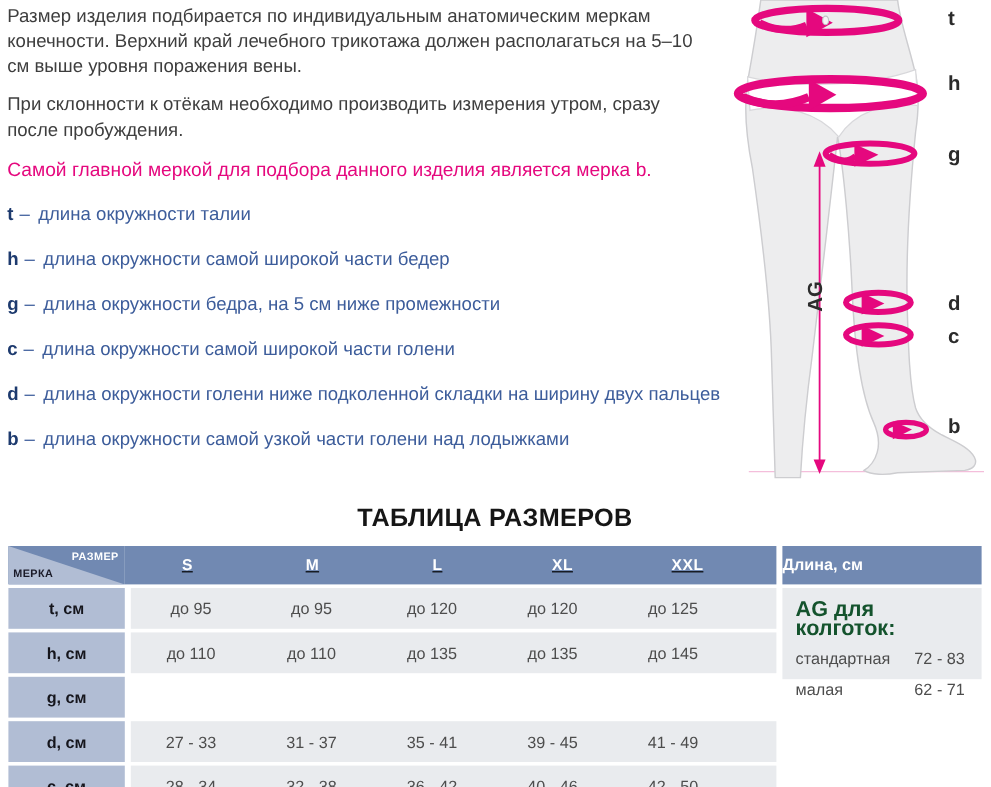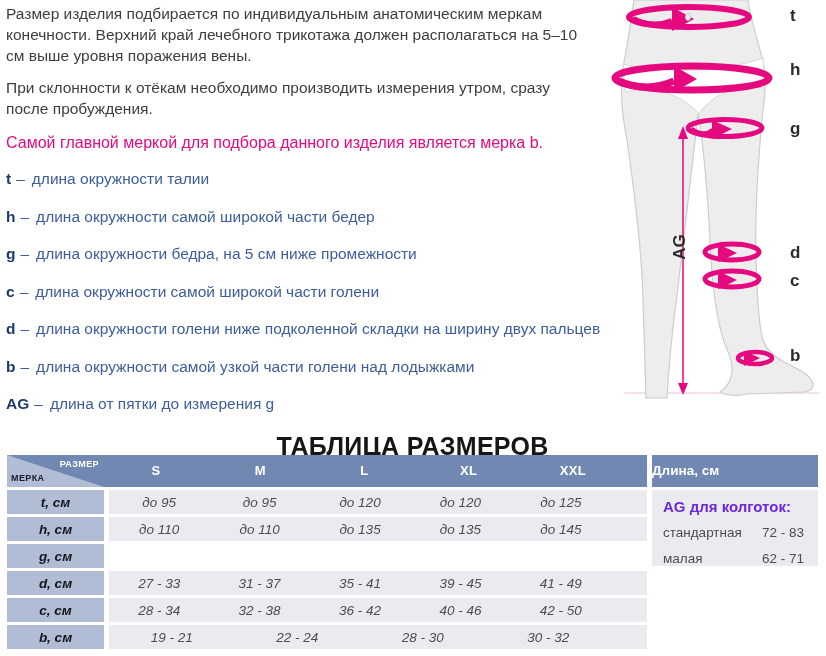--- a/index.html
+++ b/index.html
@@ -14,45 +14,45 @@
   .highlight { margin:13px 0 0 0; font-size:16px; line-height:21px; color:#e5087e; }
   .defs { margin-top:15px; }
   .def { font-size:15.5px; line-height:21px; color:#3d5d9b; }
   .def + .def { margin-top:16.5px; }
   .def .letter { font-weight:bold; color:#1d3a6e; }
   .def .dash { margin:0 7px 0 5px; }
   
   .diagram { position:absolute; left:608px; top:0; width:218px; height:410px; }
   
   .table-title {
-    position:absolute; top:432px; left:7px; width:811px; text-align:center;
-    font-size:25px; font-weight:bold; color:#161616; letter-spacing:0.3px;
+    position:absolute; top:420px; left:7px; width:811px; text-align:center;
+    font-size:21px; font-weight:bold; color:#161616; letter-spacing:0.3px;
   }
   
   .size-table { position:absolute; left:7px; top:455px; width:640px; }
-  .thead { display:flex; height:32px; }
+  .thead { display:flex; height:32px;text-decoration:underline; }
   .corner { position:relative; width:97px; height:32px; background:#7189b2; flex:none; }
   .corner::before {
     content:""; position:absolute; inset:0; background:#b1bdd4;
     clip-path:polygon(0 0, 0 100%, 100% 100%);
   }
   .corner-top {
     position:absolute; top:4px; right:5px; z-index:1;
     font-size:9px; font-weight:bold; color:#ffffff; letter-spacing:0.4px;
   }
   .corner-bottom {
     position:absolute; bottom:4px; left:4px; z-index:1;
     font-size:9px; font-weight:bold; color:#1a1a28; letter-spacing:0.4px;
   }
   .hcols { width:543px; display:flex; background:#7189b2; box-sizing:border-box; padding-right:22px; }
   .hcol {
     flex:1; text-align:center; line-height:32px;
     font-size:13px; font-weight:bold; color:#ffffff; letter-spacing:0.4px;
   }
-  .trow { display:flex; height:24px; margin-top:3px;font-style:italic; }
+  .trow { display:flex; height:34px; margin-top:3px; }
   .rlabel {
     width:97px; flex:none; background:#b1bdd4;
     display:flex; align-items:center; justify-content:center;
     font-size:13.5px; font-weight:bold; color:#15151c;
   }
   .rgap { width:5px; flex:none; }
   .rdata { width:538px; box-sizing:border-box; padding-right:36px; background:#e9ebee; display:flex; }
   .rcell {
     flex:1; display:flex; align-items:center; justify-content:center;
     font-size:13.5px; color:#4d4d4d;
@@ -60,21 +60,21 @@
   
   .length-panel { position:absolute; left:652px; top:455px; width:166px; }
   .panel-header {
     height:32px; background:#7189b2; color:#ffffff; font-weight:bold;
     font-size:13.5px; line-height:32px; box-sizing:border-box;
   }
   .panel-body {
     margin-top:3px; height:76px; background:#e9ebee; box-sizing:border-box;
     padding:9px 14px 0 11px;
   }
-  .panel-subtitle { font-size:15px; font-weight:bold; color:#6d28d9; line-height:16px; }
+  .panel-subtitle { font-size:18px; font-weight:bold; color:#14532d; line-height:16px; }
   .panel-row {
     display:flex; justify-content:space-between; margin-top:10px;
     font-size:13.5px; color:#4d4d4d; line-height:16px;
   }
 </style>
 </head>
 <body>
 
 <div id="root">
 
@@ -94,23 +94,20 @@
         <span class="letter">g</span><span class="dash">–</span><span class="desc">длина окружности бедра, на 5 см ниже промежности</span>
       </div>
       <div class="def">
         <span class="letter">c</span><span class="dash">–</span><span class="desc">длина окружности самой широкой части голени</span>
       </div>
       <div class="def">
         <span class="letter">d</span><span class="dash">–</span><span class="desc">длина окружности голени ниже подколенной складки на ширину двух пальцев</span>
       </div>
       <div class="def">
         <span class="letter">b</span><span class="dash">–</span><span class="desc">длина окружности самой узкой части голени над лодыжками</span>
-      </div>
-      <div class="def">
-        <span class="letter">AG</span><span class="dash">–</span><span class="desc">длина от пятки до измерения g</span>
       </div>
     </div>
   </div>
 
   <div class="diagram">
     <svg viewBox="0 0 218 410" width="218" height="410">
 
       <line x1="16" y1="393" x2="212" y2="393" stroke="#f4bedb" stroke-width="1.2"></line>
 
       <path d="M 26,0 C 23,22 19,46 15,68 C 12,88 13,110 19,140 C 27,196 34,256 35,300

